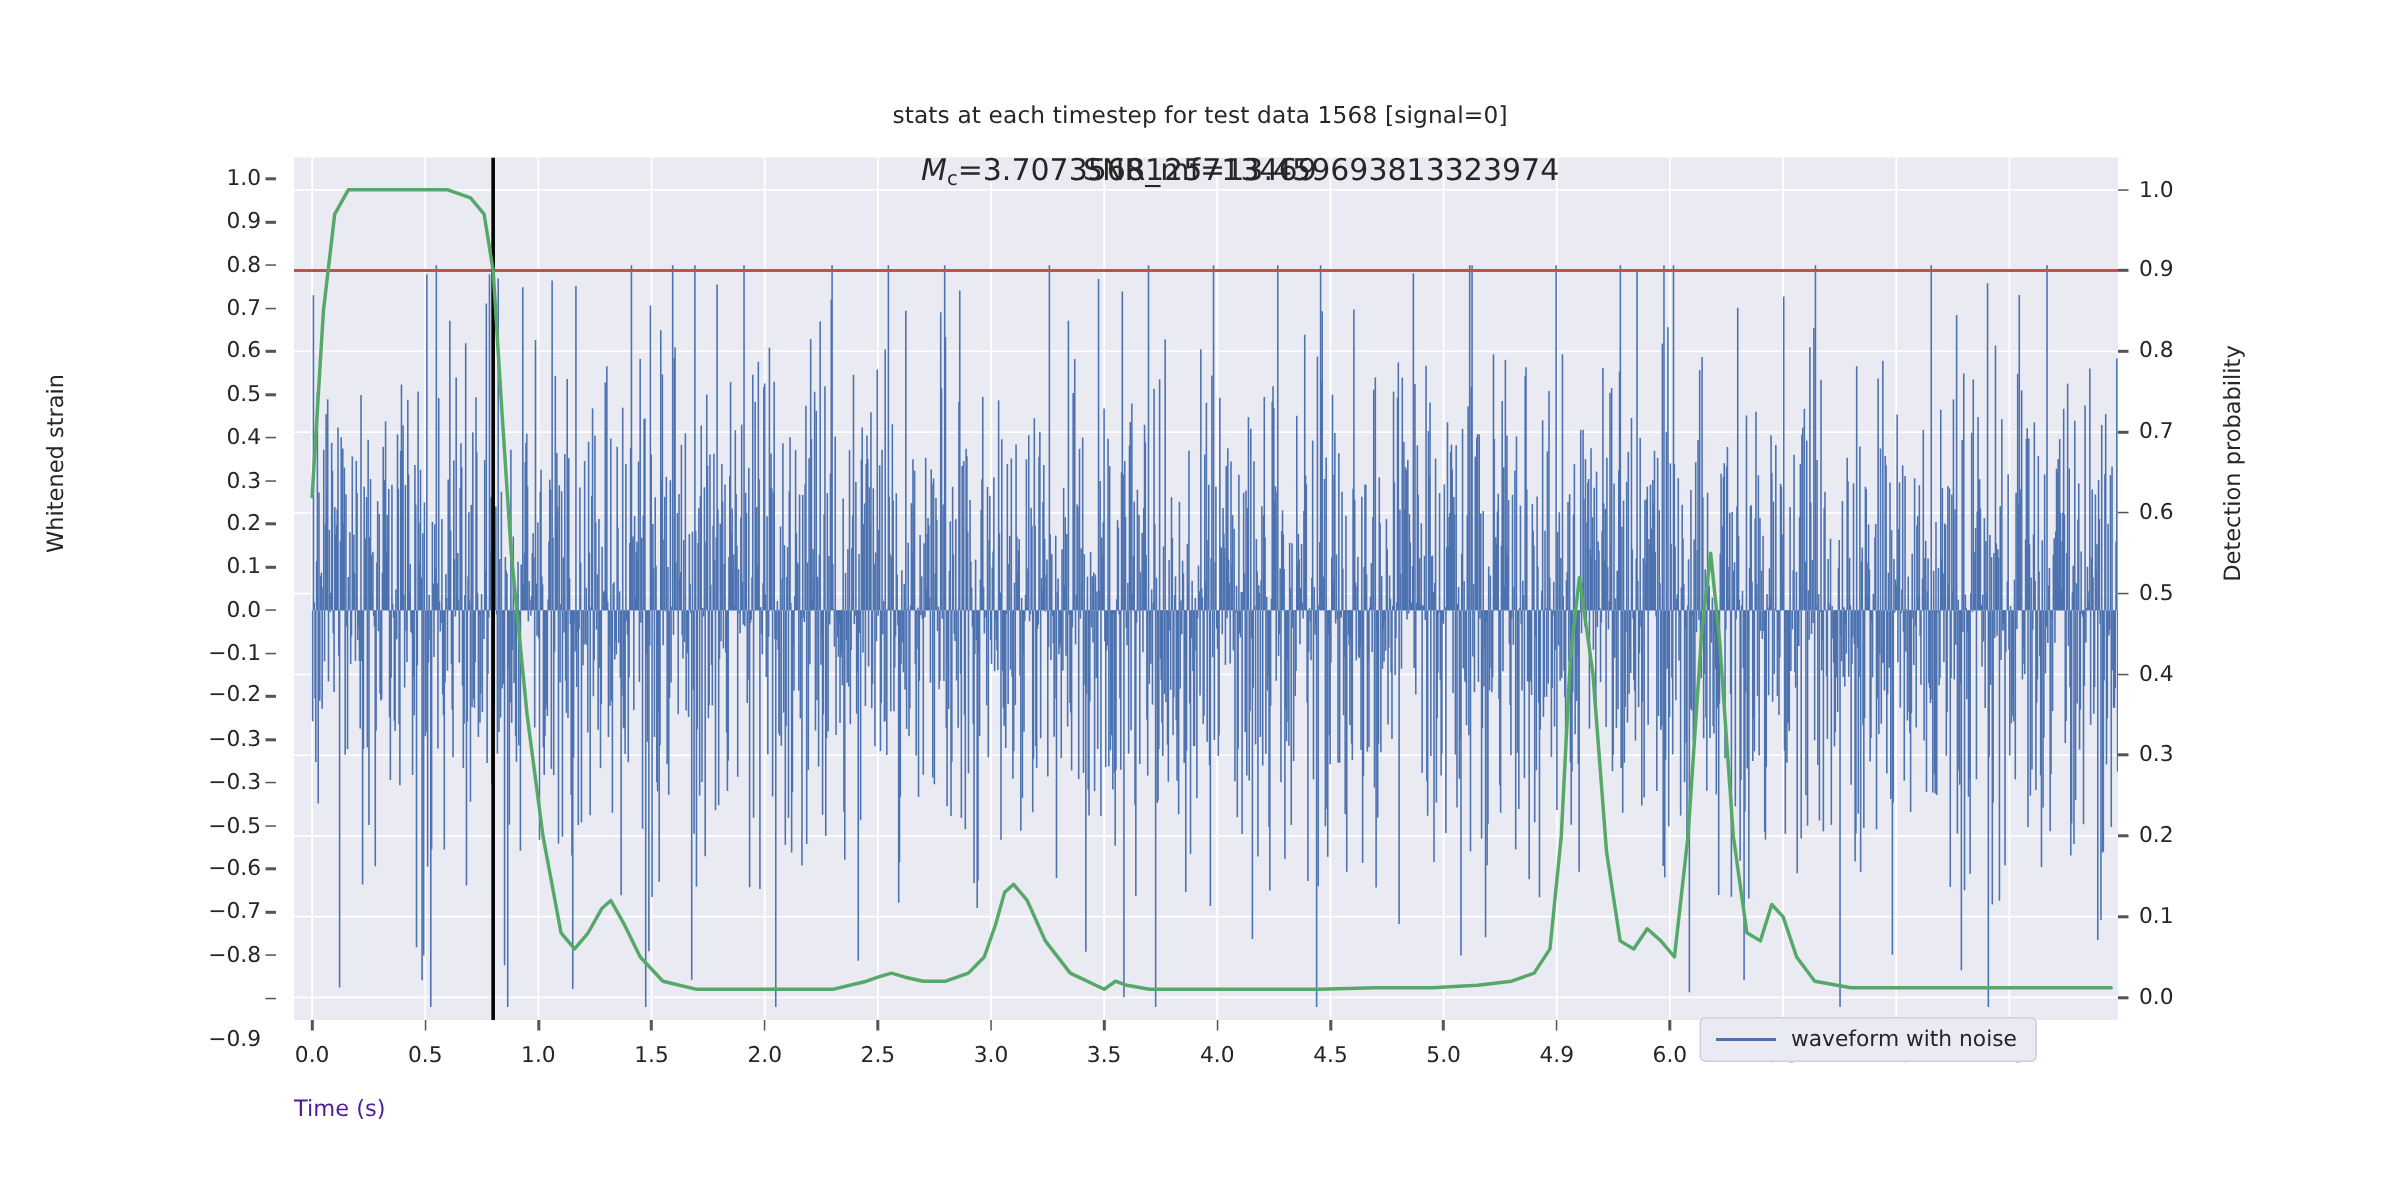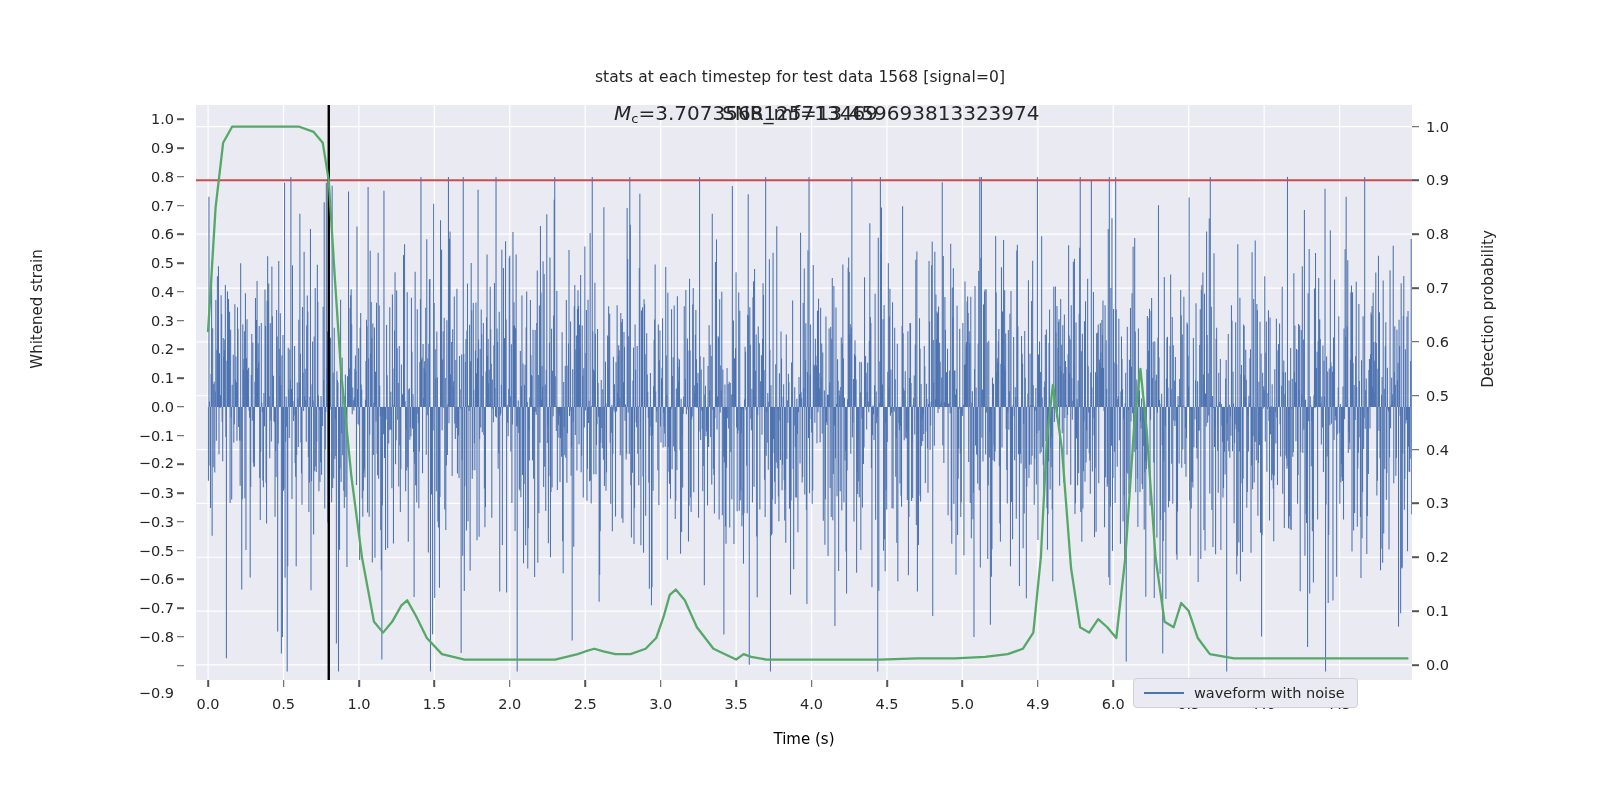--- a/index.html
+++ b/index.html
@@ -28,22 +28,22 @@
   .ltick{position:absolute;right:0;width:7px;height:1.6px;background:#555;transform:translateY(-50%);}
   #yright{position:absolute;left:1412px;top:105px;width:70px;height:575px;}
   #yright .ytick{left:14px;text-align:left;right:auto;}
   .rtick{position:absolute;left:0;width:7px;height:1.6px;background:#555;transform:translateY(-50%);}
 
   #xaxis{position:absolute;left:196px;top:680px;width:1216px;height:40px;}
   .xtick{position:absolute;top:16px;font-size:14.5px;color:#262626;transform:translateX(-50%);white-space:nowrap;}
   .xtk{position:absolute;top:0;width:1.6px;height:7px;background:#555;transform:translateX(-50%);}
 
   .xlabel{
-    position:absolute;left:196px;top:730px;width:1216px;text-align:center;
-    font-size:15px;color:#000000;
+    position:absolute;left:196px;top:730px;width:1216px;text-align:left;
+    font-size:15px;color:#4c1d95;
   }
   .ylabel-left{
     position:absolute;left:-63px;top:300px;width:200px;text-align:center;
     font-size:15px;color:#262626;transform:rotate(-90deg);transform-origin:center;
   }
   .ylabel-right{
     position:absolute;left:1388px;top:300px;width:200px;text-align:center;
     font-size:15px;color:#262626;transform:rotate(-90deg);transform-origin:center;
   }
 

